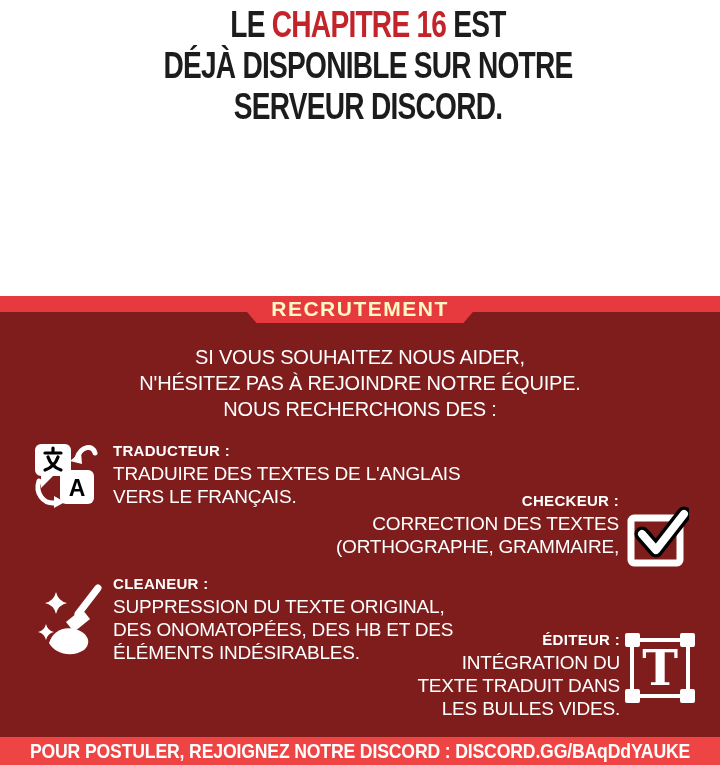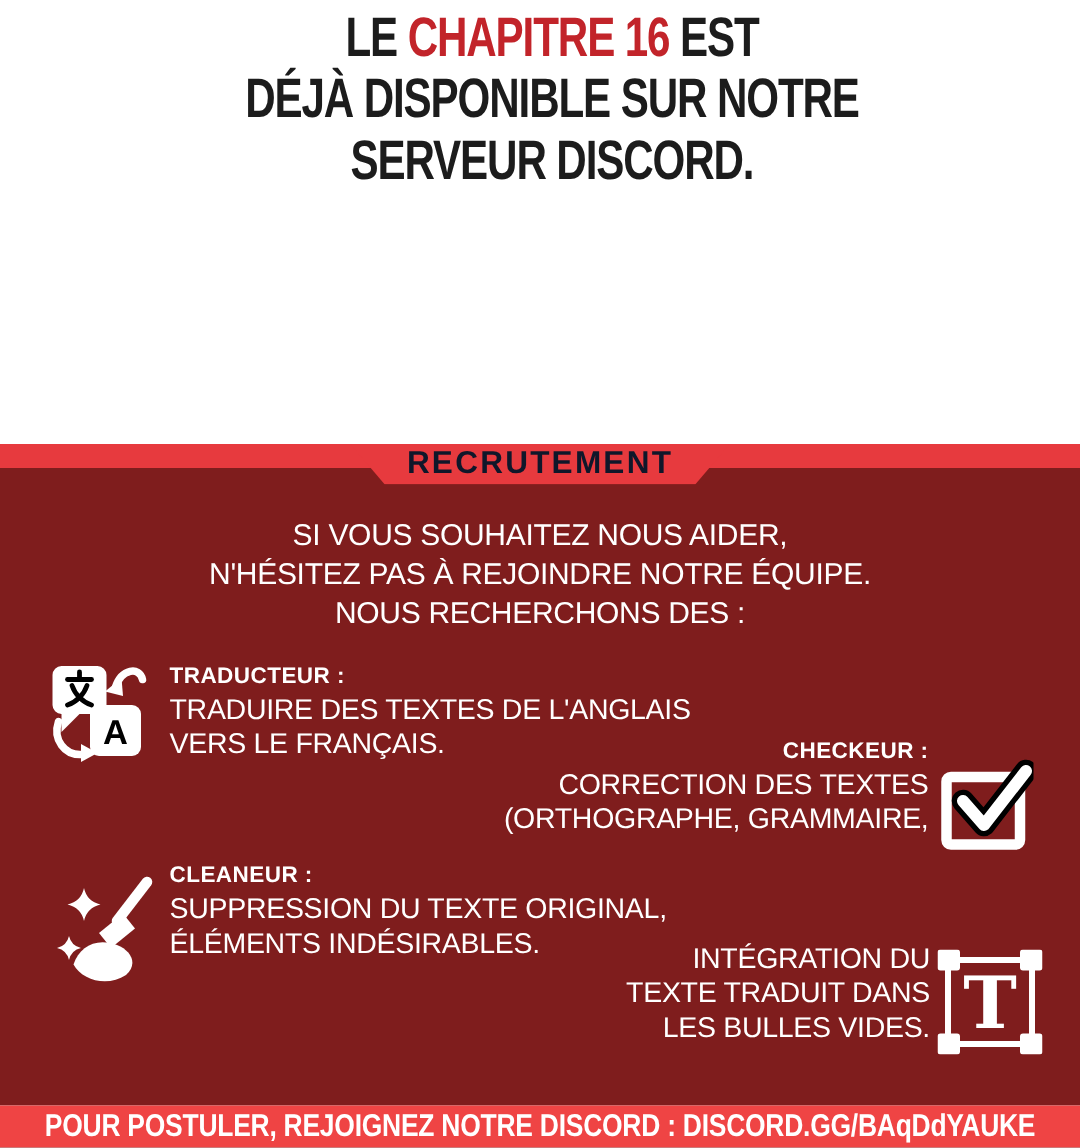--- a/index.html
+++ b/index.html
@@ -15,21 +15,21 @@
              letter-spacing:-1px;transform:scaleX(0.76);transform-origin:50% 50%;}
   .accent{color:#c2242a;}
 
   
   .banner-stripe{position:absolute;top:296px;left:0;width:720px;height:16px;
                  background:#e73a3e;z-index:2;}
   .banner-tab{position:absolute;top:0;left:50%;transform:translateX(-50%);
               width:253px;height:27px;background:#e73a3e;
               clip-path:polygon(0 0,100% 0,90.9% 100%,9.1% 100%);
               display:flex;align-items:center;justify-content:center;}
-  .banner-label{color:#0f172a;font-weight:bold;font-size:21px;letter-spacing:1.5px;
+  .banner-label{color:#fef9c3;font-weight:bold;font-size:21px;letter-spacing:1.5px;
                 line-height:24px;margin-top:-2px;}
 
   
   .dark{position:absolute;top:312px;left:0;width:720px;height:425px;background:#7f1d1d;
         color:#fff;}
   .intro{position:absolute;top:32px;left:0;width:720px;text-align:center;}
   .intro-line{display:block;font-size:20px;line-height:26px;letter-spacing:-0.2px;
               white-space:nowrap;}
 
   .role{position:absolute;white-space:nowrap;}
@@ -125,24 +125,26 @@
           <path d="M10,41 Q11.5,47.5 18,49 Q11.5,50.5 10,57 Q8.5,50.5 2,49 Q8.5,47.5 10,41 Z"></path>
           <path d="M30,39 L46,26 L54,36 L38,49 Z"></path>
           <path d="M13,60 C17,48 28,42 42,47 C52,51 56,60 48,67 C36,75 19,71 13,60 Z"></path>
         </g>
         <path d="M62,5 L42,31" stroke="#fff" stroke-width="7" stroke-linecap="round" fill="none"></path>
       </svg>
     </span>
     <div class="role block-cleaneur">
       <div class="role-title">CLEANEUR :</div>
       <div class="role-line">SUPPRESSION DU TEXTE ORIGINAL,</div>
+      <div class="role-line">DES ONOMATOPÉES, DES HB ET DES</div>
       <div class="role-line">ÉLÉMENTS INDÉSIRABLES.</div>
     </div>
 
     <div class="role block-editeur align-right">
+      <div class="role-title">ÉDITEUR :</div>
       <div class="role-line">INTÉGRATION DU</div>
       <div class="role-line">TEXTE TRADUIT DANS</div>
       <div class="role-line">LES BULLES VIDES.</div>
     </div>
     <span class="role-icon icon-editeur">
       <svg width="70" height="70" viewBox="0 0 70 70">
         <rect x="7" y="7" width="56" height="56" fill="none" stroke="#fff" stroke-width="4"></rect>
         <g fill="#fff">
           <rect x="0" y="0" width="15" height="14" rx="2"></rect>
           <rect x="55" y="0" width="15" height="14" rx="2"></rect>

